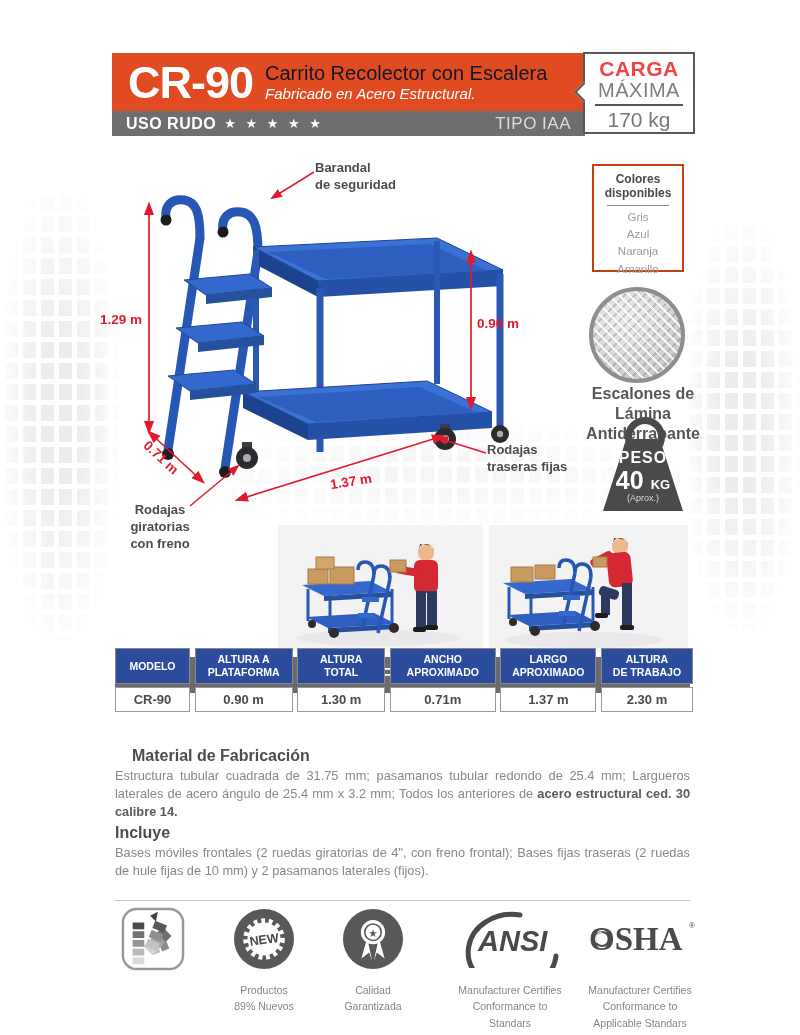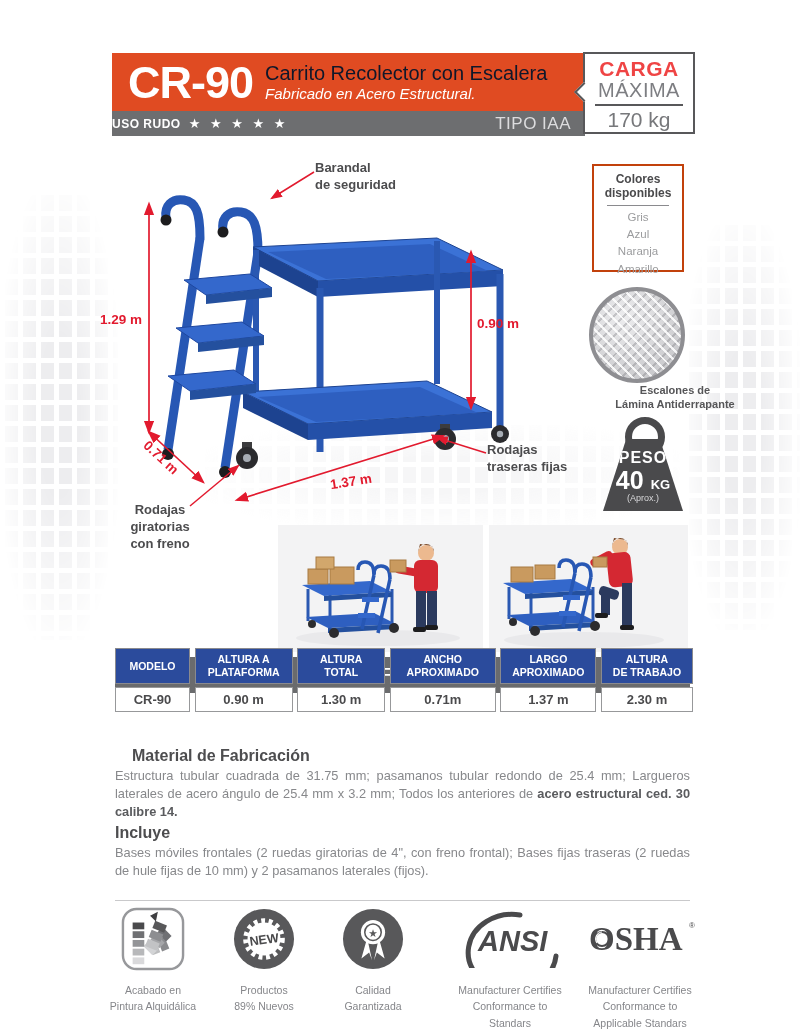--- a/index.html
+++ b/index.html
@@ -19,21 +19,21 @@
 
   
   .banner{left:112px;top:53px;width:473px;height:58px;background:#e04b22;z-index:2;
           display:flex;align-items:center;}
   .model{font-size:45px;font-weight:bold;color:#fff;letter-spacing:-1px;padding:0 12px 0 16px;line-height:1;}
   .title-wrap{line-height:1.15;}
   .title{font-size:20px;color:#0f172a;}
   .subtitle{font-size:15px;color:#fff;font-style:italic;}
   .graybar{left:112px;top:111px;width:473px;height:25px;background:#6d6e70;z-index:2;
            display:flex;align-items:center;color:#fff;}
-  .usage{font-weight:bold;font-size:12px;font-stretch:condensed;letter-spacing:.5px;}
+  .usage{font-weight:bold;font-size:16px;font-stretch:condensed;padding-left:14px;letter-spacing:.5px;}
   .stars{font-size:13px;letter-spacing:3px;padding-left:8px;color:#fff;}
   .tipo{margin-left:auto;padding-right:14px;font-size:17px;color:#dcdcde;font-weight:normal;letter-spacing:.5px;}
   .loadbox{left:583px;top:52px;width:112px;height:82px;background:#fff;border:2px solid #58585a;z-index:3;
            text-align:center;padding-top:4px;box-sizing:border-box;}
   .loadbox .l1{font-size:21px;font-weight:bold;color:#ef4444;letter-spacing:.5px;line-height:1.05;}
   .loadbox .l2{font-size:20px;color:#7d7e82;letter-spacing:.5px;line-height:1.05;}
   .loadbox .rule{width:82%;height:2px;background:#58585a;margin:3px auto 2px auto;}
   .loadbox .val{font-size:21px;color:#77787b;}
   .notch{left:577px;top:85px;width:12px;height:12px;background:#fff;z-index:4;
          border-left:2px solid #58585a;border-bottom:2px solid #58585a;transform:rotate(45deg);}
@@ -45,21 +45,21 @@
   .colorsbox .crule{width:70%;height:1px;background:#8a8a8e;margin:4px auto 3px auto;}
   .colorsbox .opt{font-size:11.5px;color:#9b9c9e;line-height:1.5;}
 
   
   .plate{left:589px;top:287px;width:96px;height:96px;border-radius:50%;z-index:2;
          border:4px solid #8e8e92;box-sizing:border-box;
          background:
            repeating-linear-gradient(45deg,rgba(255,255,255,.85) 0 2px,rgba(0,0,0,0) 2px 7px),
            repeating-linear-gradient(-45deg,rgba(110,110,115,.30) 0 2px,rgba(0,0,0,0) 2px 7px),
            radial-gradient(circle at 35% 30%,#ececee,#c7c7ca 85%);}
-  .plate-cap{left:600px;top:384px;width:150px;text-align:center;font-size:11px;color:#565658;
+  .plate-cap{left:568px;top:384px;width:150px;text-align:center;font-size:16px;color:#565658;
              font-weight:bold;line-height:1.25;z-index:2;}
 
   
   .w-handle{left:625px;top:417px;width:26px;height:26px;border:7px solid #4a4a4c;border-radius:50%;z-index:2;}
   .w-body{left:603px;top:439px;width:80px;height:72px;background:#4a4a4c;z-index:3;
           clip-path:polygon(29% 0,71% 0,100% 100%,0 100%);
           text-align:center;color:#fff;padding-top:10px;box-sizing:border-box;}
   .w-body .wl{font-size:16px;font-weight:bold;letter-spacing:1px;line-height:1.1;}
   .w-body .wv{font-size:25px;font-weight:bold;line-height:1.05;}
   .w-body .wu{font-size:13px;font-weight:bold;}
@@ -340,22 +340,20 @@
             <rect x="28" y="32" width="13" height="8" fill="#c2c3c5"></rect>
           </g>
         <polygon points="30,9 38,5 36,15" fill="#3f3f41"></polygon>
         <rect x="12" y="16" width="12" height="7" fill="#4a4a4c"></rect>
           <rect x="12" y="25" width="12" height="7" fill="#6f7073"></rect>
         <rect x="12" y="34" width="12" height="7" fill="#939497"></rect>
           <rect x="12" y="43" width="12" height="7" fill="#b7b8ba"></rect>
         <rect x="12" y="52" width="12" height="7" fill="#d9d9db"></rect>
       </svg>
     </div>
-    <div class="cap pre">Acabado en
-Pintura Alquidálica</div>
   </div>
 
   <div class="badge" style="left:204px;width:120px;">
     <div class="iconbox">
       <svg width="62" height="62" viewBox="0 0 64 64">
         <circle cx="32" cy="32" r="31" fill="#58585a"></circle>
         <circle cx="32" cy="32" r="17" fill="#fff" stroke="#fff" stroke-width="9" stroke-dasharray="3.6 3.4"></circle>
         <text x="32" y="37" text-anchor="middle" font-size="13" font-weight="bold" fill="#4a4a4c" transform="rotate(-8 32 32)">NEW</text>
       </svg>
     </div>

